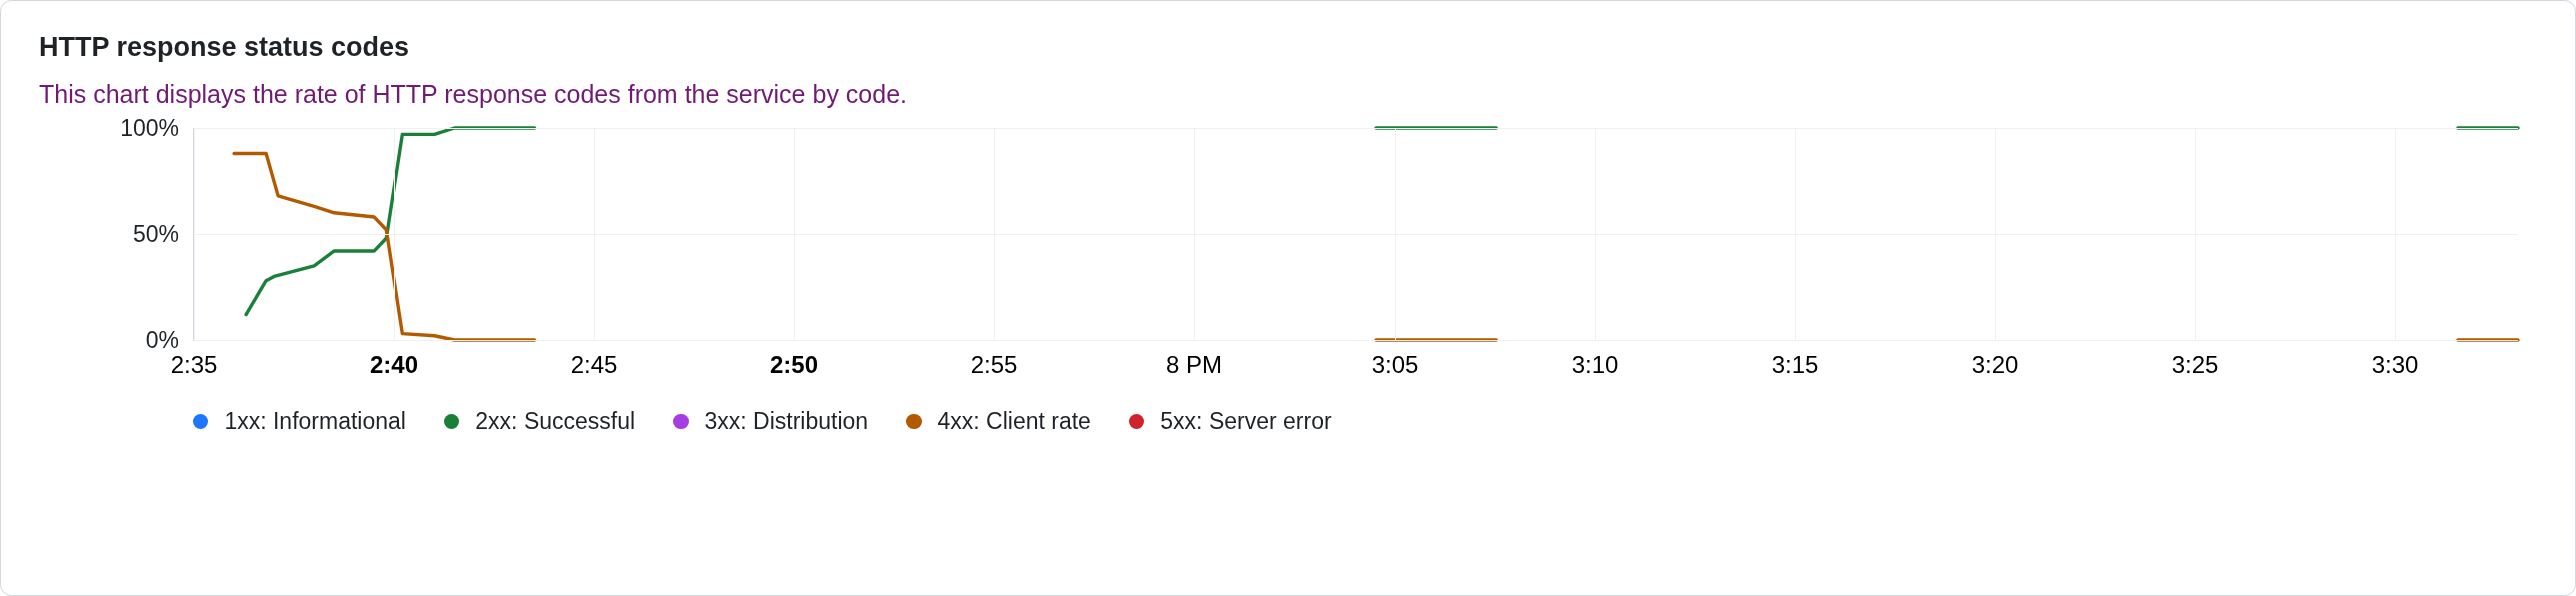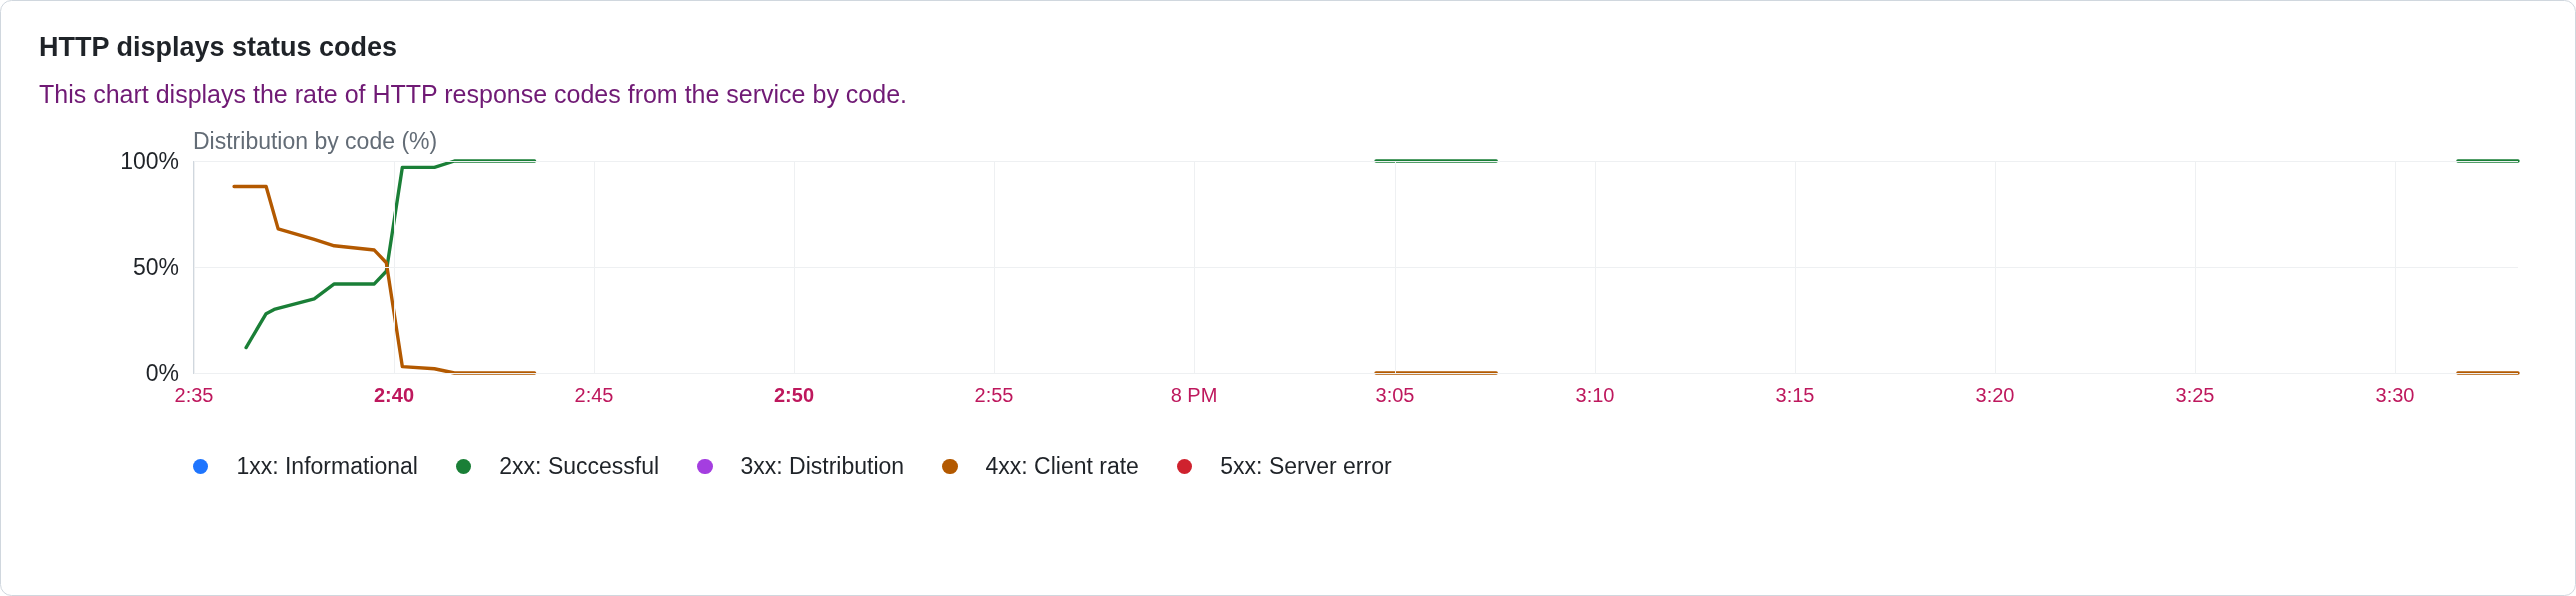--- a/index.html
+++ b/index.html
@@ -62,39 +62,38 @@
     border-top: 1px solid #eef0f2;
   }
   .x-grid {
     position: absolute;
     top: 0; bottom: 0;
     border-left: 1px solid #eef0f2;
   }
   .x-tick {
     position: absolute;
     top: 223px;
-    font-size: 20px;
-    color: #be185d;
+    font-size: 24px;
+    color: #000000;
     transform: translateX(-50%);
     white-space: nowrap;
   }
   .legend {
     margin-top: 67px;
     margin-left: 154px;
     display: flex;
     gap: 38px;
     align-items: center;
     font-size: 23px;
     color: #1f2328;
   }
   .legend-item {
     display: flex;
     align-items: center;
-    gap: 28px;
-    margin-top: 12px;
+    gap: 16px;
   }
   .swatch {
     width: 15.4px;
     height: 15.4px;
     border-radius: 50%;
     flex-shrink: 0;
   }
   svg.lines {
     position: absolute;
     left: 0; top: 0;
@@ -106,27 +105,26 @@
     stroke-width: 3.5;
     stroke-linejoin: round;
     stroke-linecap: round;
   }
 </style>
 </head>
 <body>
 
 <div class="card">
 
-  <h2 class="title">HTTP displays status codes</h2>
+  <h2 class="title">HTTP response status codes</h2>
 
   <p class="subtitle">This chart displays the rate of HTTP response codes from the service by code.</p>
 
   <div class="chart-wrap">
 
-    <div class="chart-title">Distribution by code (%)</div>
 
     <div class="plot-area" id="plot">
       <svg class="lines" id="svg-lines" preserveAspectRatio="none" viewBox="0 0 2413 220">
           <path d="M 54.08 193.60 L 74.89 158.40 L 83.21 154.00 L 124.81 143.00 L 145.61 127.60 L 187.22 127.60 L 199.70 114.40 L 216.34 6.60 L 249.62 6.60 L 270.42 0.00 L 353.63 0.00" class="series-path" stroke="#1a7f37"></path>
           <path d="M 1227.30 0.00 L 1352.11 0.00" class="series-path" stroke="#1a7f37"></path>
           <path d="M 2350.59 0.00 L 2413.00 0.00" class="series-path" stroke="#1a7f37"></path>
           <path d="M 41.60 26.40 L 74.89 26.40 L 87.37 70.40 L 124.81 81.40 L 145.61 88.00 L 187.22 92.40 L 199.70 105.60 L 216.34 213.40 L 249.62 215.60 L 270.42 220.00 L 353.63 220.00" class="series-path" stroke="#b35900"></path>
           <path d="M 1227.30 220.00 L 1352.11 220.00" class="series-path" stroke="#b35900"></path>
           <path d="M 2350.59 220.00 L 2413.00 220.00" class="series-path" stroke="#b35900"></path>
         </svg>

